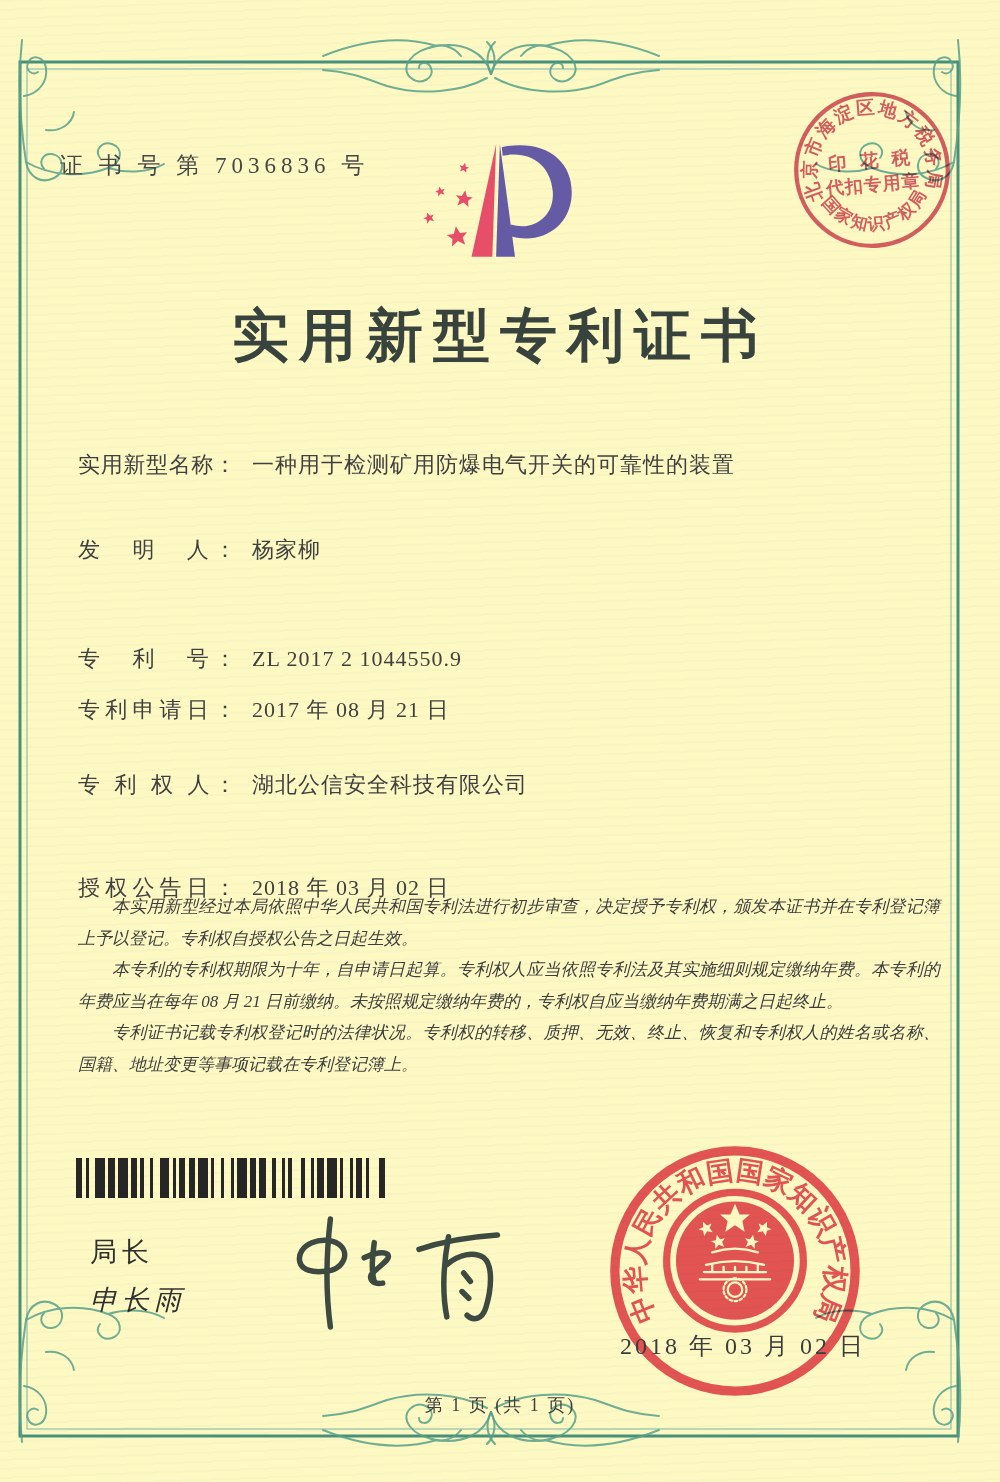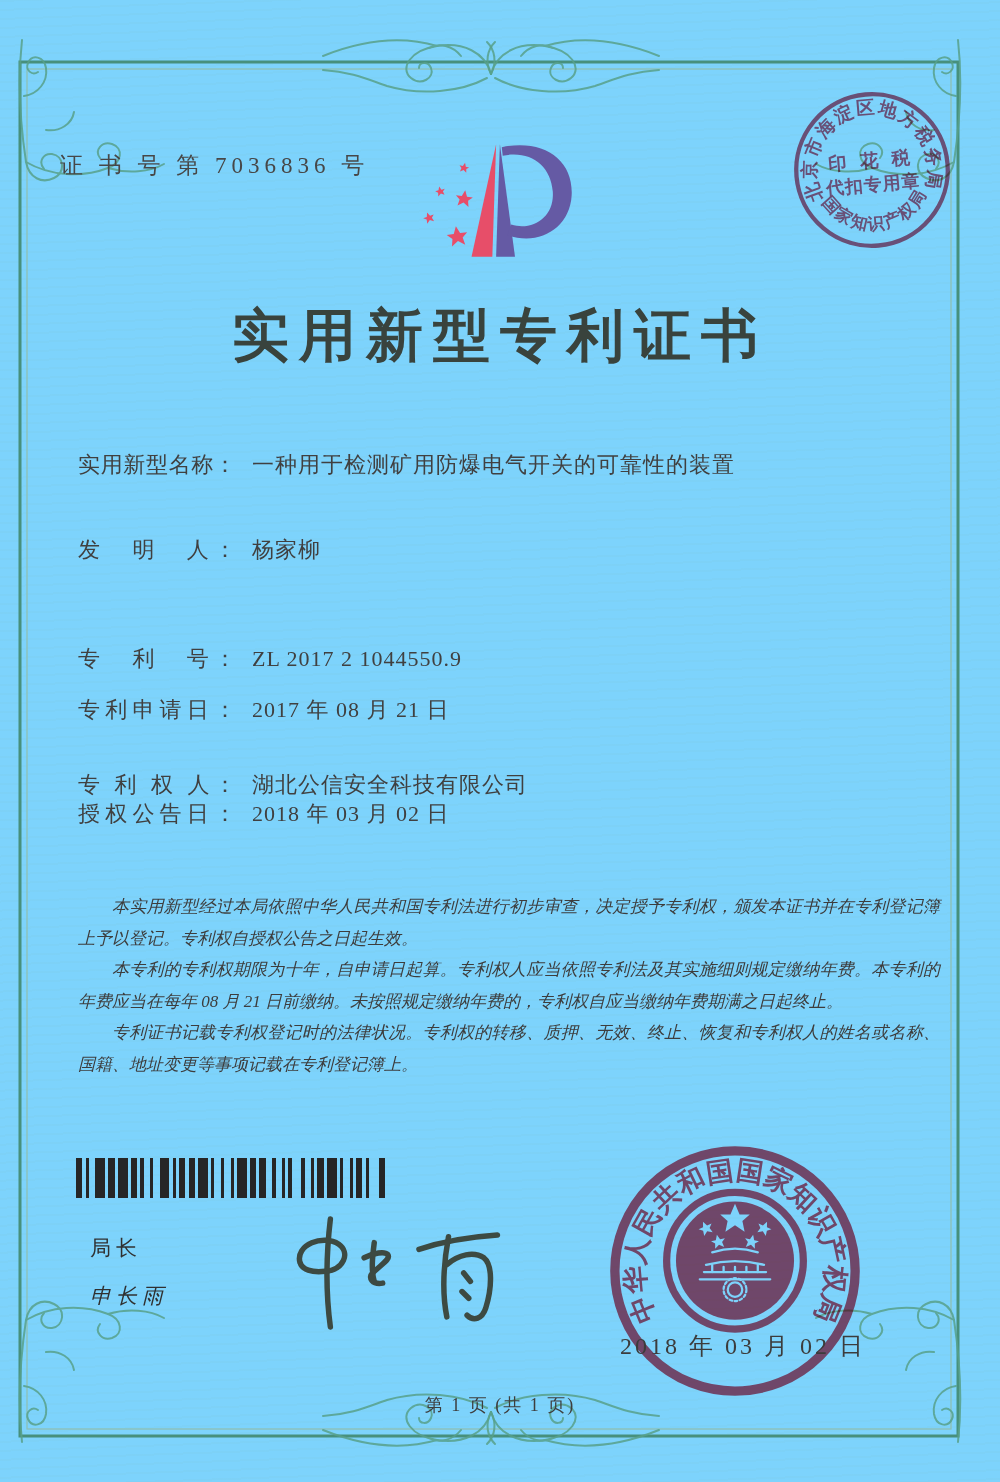--- a/index.html
+++ b/index.html
@@ -1,18 +1,18 @@
 <!DOCTYPE html>
 <html><head>
 <meta charset="utf-8">
 <style>
   html,body{margin:0;padding:0;background:#e8e8e8;}
   .page{
     position:relative;width:1000px;height:1482px;margin:0 auto;
-    background:#7dd3fc;overflow:hidden;
+    background:#fef9c3;overflow:hidden;
     font-family:"Liberation Serif",serif;color:#3f3f3f;
   }
   .page::before{
     content:"";position:absolute;inset:0;pointer-events:none;
     background:repeating-linear-gradient(178deg, rgba(125,175,155,0.055) 0 2px, transparent 2px 9px);
   }
   .border-svg{position:absolute;left:0;top:0;width:1000px;height:1482px;}
   .cert-no{position:absolute;left:60px;top:150px;font-size:23px;letter-spacing:5px;color:#474747;}
   .logo{position:absolute;left:402px;top:116px;width:192px;height:170px;}
   .tax-stamp{position:absolute;left:780px;top:78px;width:184px;height:184px;
@@ -22,21 +22,21 @@
   .field-row{position:absolute;left:78px;right:52px;height:34px;font-size:22px;color:#404040;white-space:nowrap;}
   .f-label{display:inline-block;width:158px;text-align:justify;text-align-last:justify;}
   .f-value{margin-left:16px;letter-spacing:1px;}
   .paras{position:absolute;left:78px;width:862px;top:891px;font-size:17px;line-height:31.5px;
     text-align:justify;color:#3d3d3d;font-style:italic;}
   .paras p{margin:0;text-indent:2em;}
   .barcode{position:absolute;left:76px;top:1158px;width:312px;height:40px;display:flex;}
   .barcode span{flex-basis:0;height:100%;}
   .barcode .bar{background:#262626;}
   .sig-title,.sig-name{position:absolute;left:90px;font-family:"Liberation Sans",sans-serif;
-    font-size:21px;letter-spacing:5px;color:#303030;}
+    font-size:27px;letter-spacing:5px;color:#303030;}
   .sig-title{top:1234px;}
   .sig-name{top:1282px;font-style:italic;}
   .signature-svg{position:absolute;left:246px;top:1206px;width:270px;height:134px;}
   .office-seal{position:absolute;left:590px;top:1126px;width:290px;height:290px;
     mix-blend-mode:multiply;opacity:.92;}
   .issue-date{position:absolute;left:620px;top:1330px;font-size:24px;letter-spacing:3px;color:#3c3c3c;z-index:5;}
   .footer{position:absolute;left:0;right:0;top:1393px;text-align:center;font-size:18px;letter-spacing:2px;color:#3e3e3e;}
 </style>
 </head>
 <body>
@@ -116,21 +116,21 @@
   </div>
   <div class="field-row" style="top:644px">
     <span class="f-label">专　利　号：</span><span class="f-value">ZL 2017 2 1044550.9</span>
   </div>
   <div class="field-row" style="top:695px">
     <span class="f-label">专利申请日：</span><span class="f-value">2017 年 08 月 21 日</span>
   </div>
   <div class="field-row" style="top:770px">
     <span class="f-label">专 利 权 人：</span><span class="f-value">湖北公信安全科技有限公司</span>
   </div>
-  <div class="field-row" style="top:799px">
+  <div class="field-row" style="top:873px">
     <span class="f-label">授权公告日：</span><span class="f-value">2018 年 03 月 02 日</span>
   </div>
 
   <div class="paras">
     <p>本实用新型经过本局依照中华人民共和国专利法进行初步审查，决定授予专利权，颁发本证书并在专利登记簿上予以登记。专利权自授权公告之日起生效。</p>
     <p>本专利的专利权期限为十年，自申请日起算。专利权人应当依照专利法及其实施细则规定缴纳年费。本专利的年费应当在每年 08 月 21 日前缴纳。未按照规定缴纳年费的，专利权自应当缴纳年费期满之日起终止。</p>
     <p>专利证书记载专利权登记时的法律状况。专利权的转移、质押、无效、终止、恢复和专利权人的姓名或名称、国籍、地址变更等事项记载在专利登记簿上。</p>
   </div>
 
   <div class="barcode">

